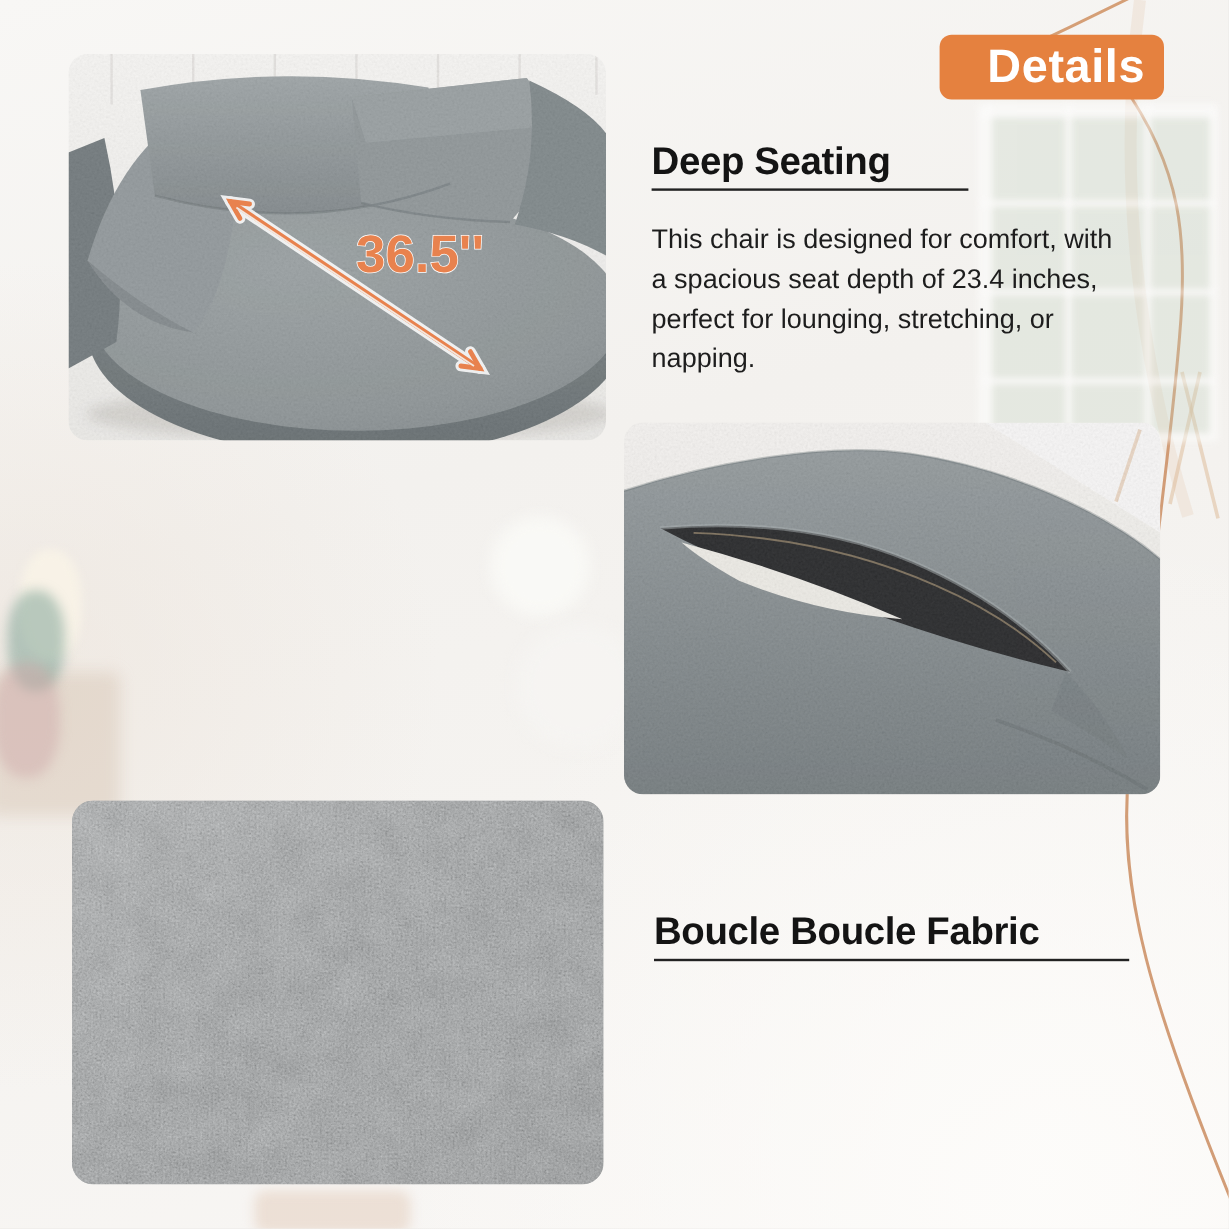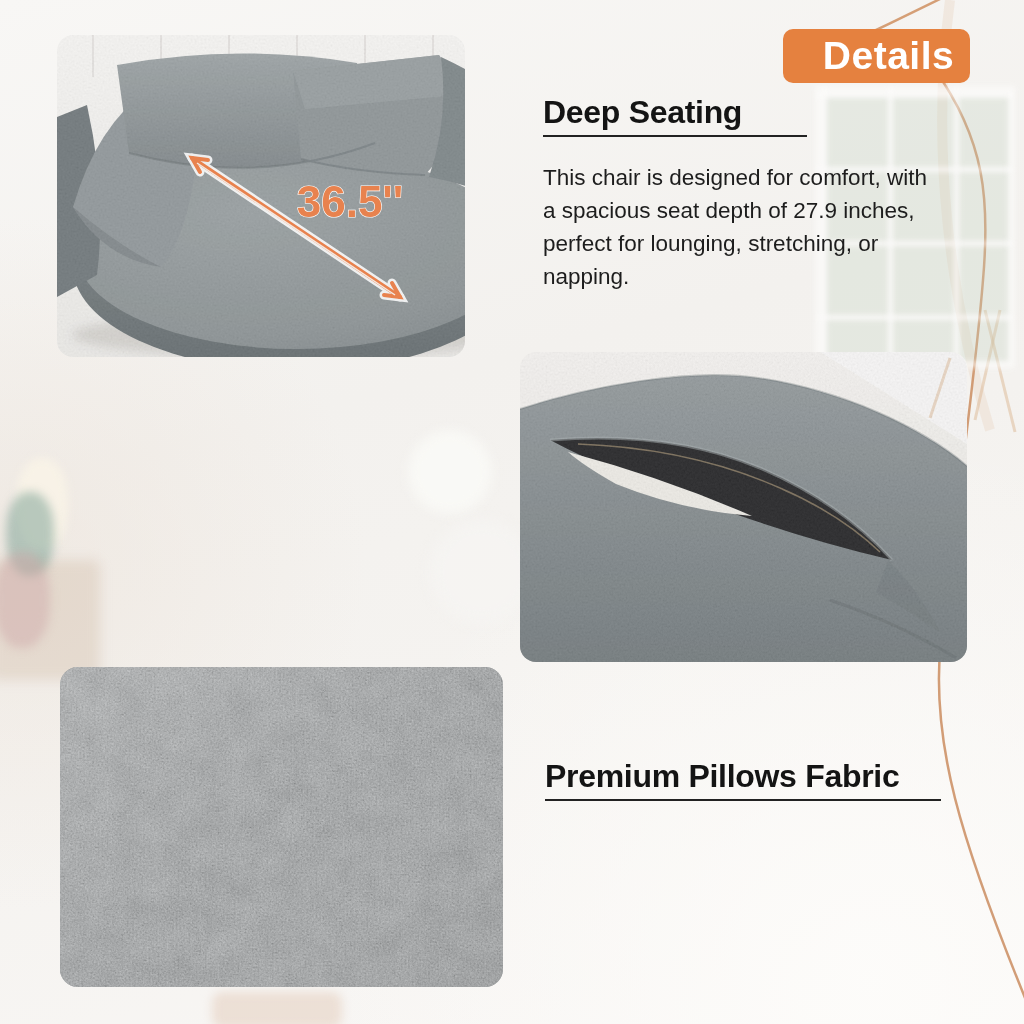--- a/index.html
+++ b/index.html
@@ -28,42 +28,42 @@
   .bg-candles{left:16px;top:458px;width:52px;height:92px;background:rgba(248,243,231,.9);filter:blur(4px);}
   .bg-plant{left:6px;top:492px;width:48px;height:84px;background:rgba(96,142,128,.42);filter:blur(5px);}
   .bg-vase{left:-6px;top:552px;width:56px;height:96px;background:rgba(208,172,172,.5);filter:blur(5px);}
   .bg-sideboard{left:-10px;top:560px;width:110px;height:120px;border-radius:8px;background:rgba(196,172,148,.28);filter:blur(6px);}
   .bg-ball1{left:408px;top:430px;width:84px;height:84px;border-radius:50%;background:rgba(250,249,246,.9);filter:blur(6px);}
   .bg-ball2{left:430px;top:520px;width:104px;height:104px;border-radius:50%;background:rgba(246,245,242,.85);filter:blur(7px);}
   .bg-stool{left:212px;top:992px;width:130px;height:36px;border-radius:10px;background:rgba(228,206,190,.55);filter:blur(5px);}
   
   .photo{position:absolute;z-index:2;border-radius:16px;overflow:hidden;}
   .photo svg{display:block;}
-  #photo-chair{left:57px;top:35px;width:408px;height:322px;}
+  #photo-chair{left:57px;top:45px;width:448px;height:322px;}
   #photo-pillow{left:520px;top:352px;width:447px;height:310px;}
   #photo-fabric{left:60px;top:667px;width:443px;height:320px;border-radius:18px;}
   
   .badge{
     position:absolute;z-index:3;left:783px;top:29px;width:187px;height:54px;
     background:#e5813f;border-radius:10px;color:#fff;
     display:flex;align-items:center;justify-content:center;
     font-size:39px;font-weight:bold;letter-spacing:.5px;padding-left:24px;
   }
   
   .section{position:absolute;z-index:2;}
   .section h2{
     margin:0;font-size:32px;line-height:36px;font-weight:bold;color:#141414;
     letter-spacing:-.3px;white-space:nowrap;
   }
   .rule{height:2px;background:#222;margin-top:5px;}
   .section p{
     margin:24px 0 0 0;font-size:22.5px;line-height:33px;color:#1d1d1d;
     white-space:pre-line;
   }
-  #section-deep{left:543px;top:94px;width:470px;}
+  #section-deep{left:543px;top:116px;width:470px;}
   #section-deep .rule{width:264px;}
   #section-pillows{left:78px;top:432px;width:470px;}
   #section-pillows .rule{width:399px;}
   #section-fabric{left:545px;top:758px;width:460px;}
   #section-fabric .rule{width:396px;}
 </style>
 </head>
 <body>
 
 <div id="stage">
@@ -157,21 +157,21 @@
         <path d="M140,128 L338,260" stroke="#f4f3f1" stroke-width="1.5" fill="none" opacity=".9"></path>
       </g>
       <text x="293" y="182" text-anchor="middle" font-size="44" font-weight="bold" fill="#e8824e" stroke="#ffffff" stroke-width="1.2" paint-order="stroke">36.5''</text>
     </svg>
   </div>
 
   <div class="section" id="section-deep">
     <h2>Deep Seating</h2>
     <div class="rule"></div>
     <p>This chair is designed for comfort, with
-a spacious seat depth of 27.9 inches,
+a spacious seat depth of 23.4 inches,
 perfect for lounging, stretching, or
 napping.</p>
   </div>
 
 
   <div class="photo" id="photo-pillow">
     <svg width="447" height="310" viewBox="0 0 447 310">
       <defs>
         <linearGradient id="p-bg" x1="0" y1="0" x2="0" y2="1">
           <stop offset="0" stop-color="#f6f4f1"></stop>
@@ -219,17 +219,17 @@
         </linearGradient>
       </defs>
       <rect width="443" height="320" fill="#7e8588"></rect>
       <rect width="443" height="320" filter="url(#f-blotch)" opacity=".35"></rect>
       <rect width="443" height="320" filter="url(#f-grain)" opacity=".5"></rect>
       <rect width="443" height="320" fill="url(#f-sheen)" opacity=".10"></rect>
     </svg>
   </div>
 
   <div class="section" id="section-fabric">
-    <h2>Premium Pillows Fabric</h2>
+    <h2>Boucle Boucle Fabric</h2>
     <div class="rule"></div>
   </div>
 
 </div>
 
 </body></html>

